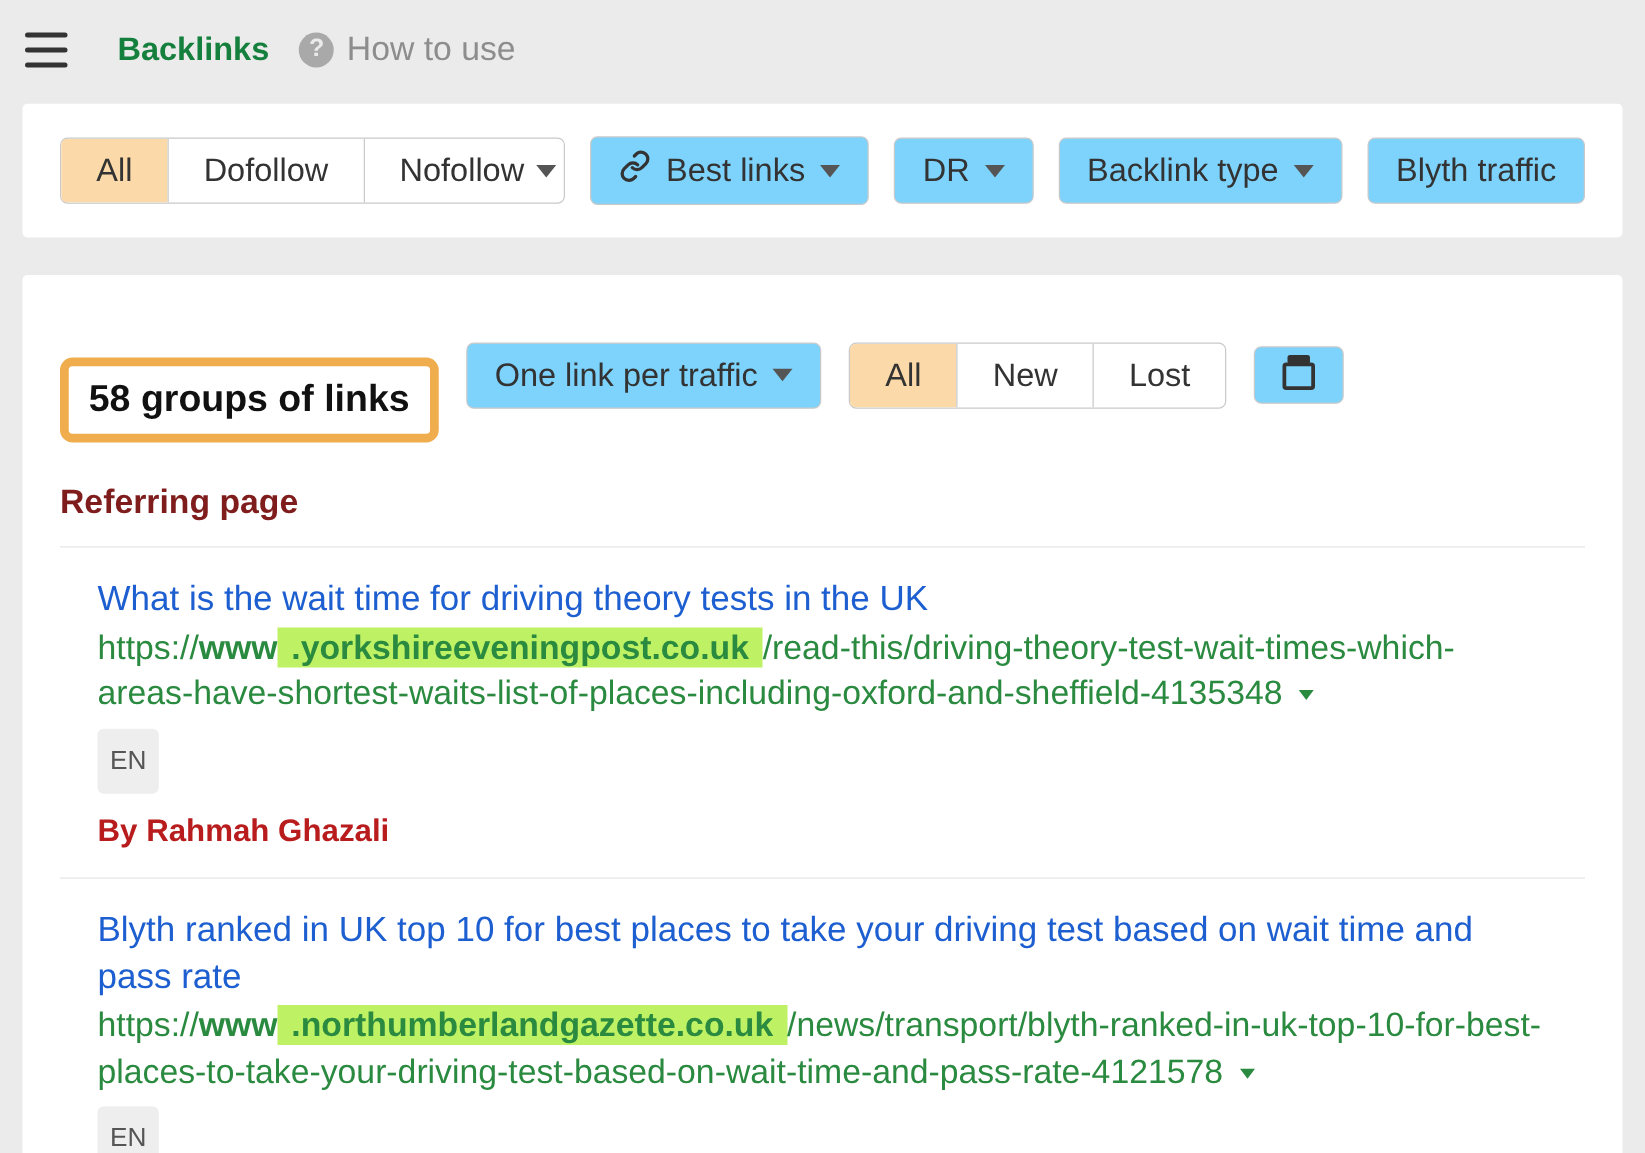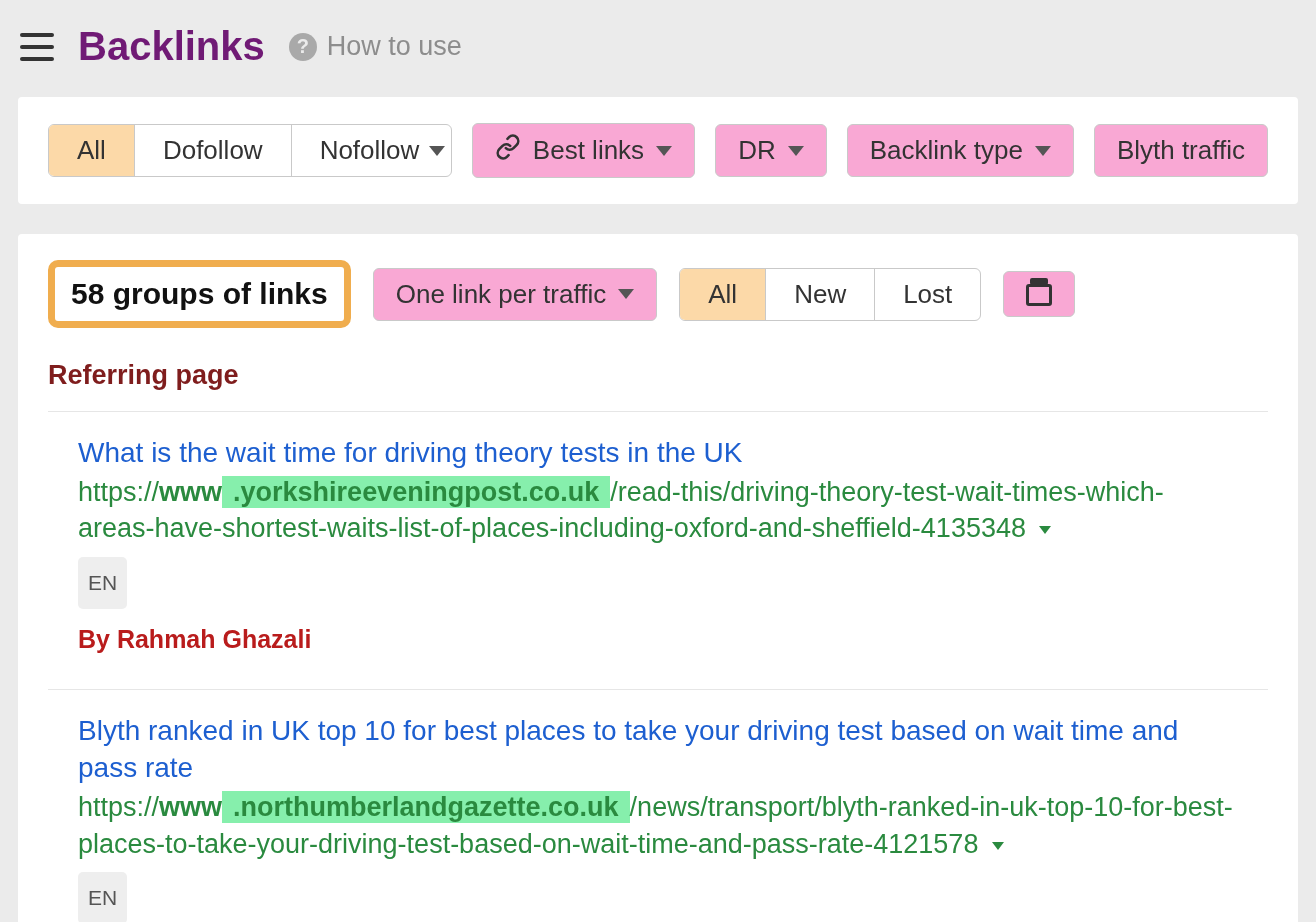--- a/index.html
+++ b/index.html
@@ -27,23 +27,24 @@
   justify-content: space-between;
   cursor: pointer;
 }
 .menu-icon span {
   display: block;
   height: 4px;
   background: #333;
   border-radius: 2px;
 }
 .page-title {
-  font-size: 40px;
-  font-weight: 700;
-  color: #701a75;
+  font-size: 26px;
+  font-weight: 700;
+  color: #15803d;
+  margin-left: 16px;
 }
 .howto {
   display: flex;
   align-items: center;
   gap: 10px;
   color: #8d8d8d;
   font-size: 27px;
   cursor: pointer;
 }
 .q-icon {
@@ -90,21 +91,21 @@
 .pill {
   display: inline-flex;
   align-items: center;
   gap: 12px;
   border: 1px solid #c9c9c9;
   border-radius: 6px;
   padding: 10px 22px;
   font-size: 26px;
   color: #333;
   cursor: pointer;
-  background: #f9a8d4;
+  background: #7dd3fc;
   white-space: nowrap;
 }
 .caret {
   width: 0; height: 0;
   border-left: 8px solid transparent;
   border-right: 8px solid transparent;
   border-top: 10px solid #555;
 }
 .caret-sm {
   width: 0; height: 0;
@@ -130,20 +131,21 @@
   align-items: center;
   white-space: nowrap;
 }
 .group-count {
   border: 7px solid #f0ad4e;
   border-radius: 10px;
   padding: 10px 16px;
   font-size: 30px;
   font-weight: 700;
   color: #111;
+  margin-top: 40px;
 }
 .cal-icon {
   width: 26px; height: 24px;
   display: inline-block;
   position: relative;
 }
 .cal-icon::before {
   content: "";
   position: absolute;
   inset: 2px 0 0 0;
@@ -161,41 +163,41 @@
   padding: 14px 30px 20px 30px;
   font-size: 27px;
   font-weight: 700;
   color: #7f1d1d;
 }
 
 
 .row {
   padding: 22px 30px 22px 30px;
   border-top: 1px solid #e6e6e6;
-  margin: 13px 30px;
+  margin: 0 30px;
 }
 .row:first-of-type { margin-top: 0; }
 .row-title {
   color: #1d5fd0;
   font-size: 28px;
   line-height: 1.35;
   cursor: pointer;
 }
 .row-url {
   color: #2a8a3f;
   font-size: 27px;
   line-height: 1.35;
   word-break: break-word;
   margin-top: 2px;
 }
 .row-url .dom {
   font-weight: 700;
 }
 .hl {
-  background: #86efac;
+  background: #bef264;
   padding: 1px 11px;
 }
 .lang-badge {
   display: inline-block;
   background: #eee;
   color: #555;
   font-size: 21px;
   border-radius: 5px;
   padding: 14px 10px;
   margin-top: 10px;

